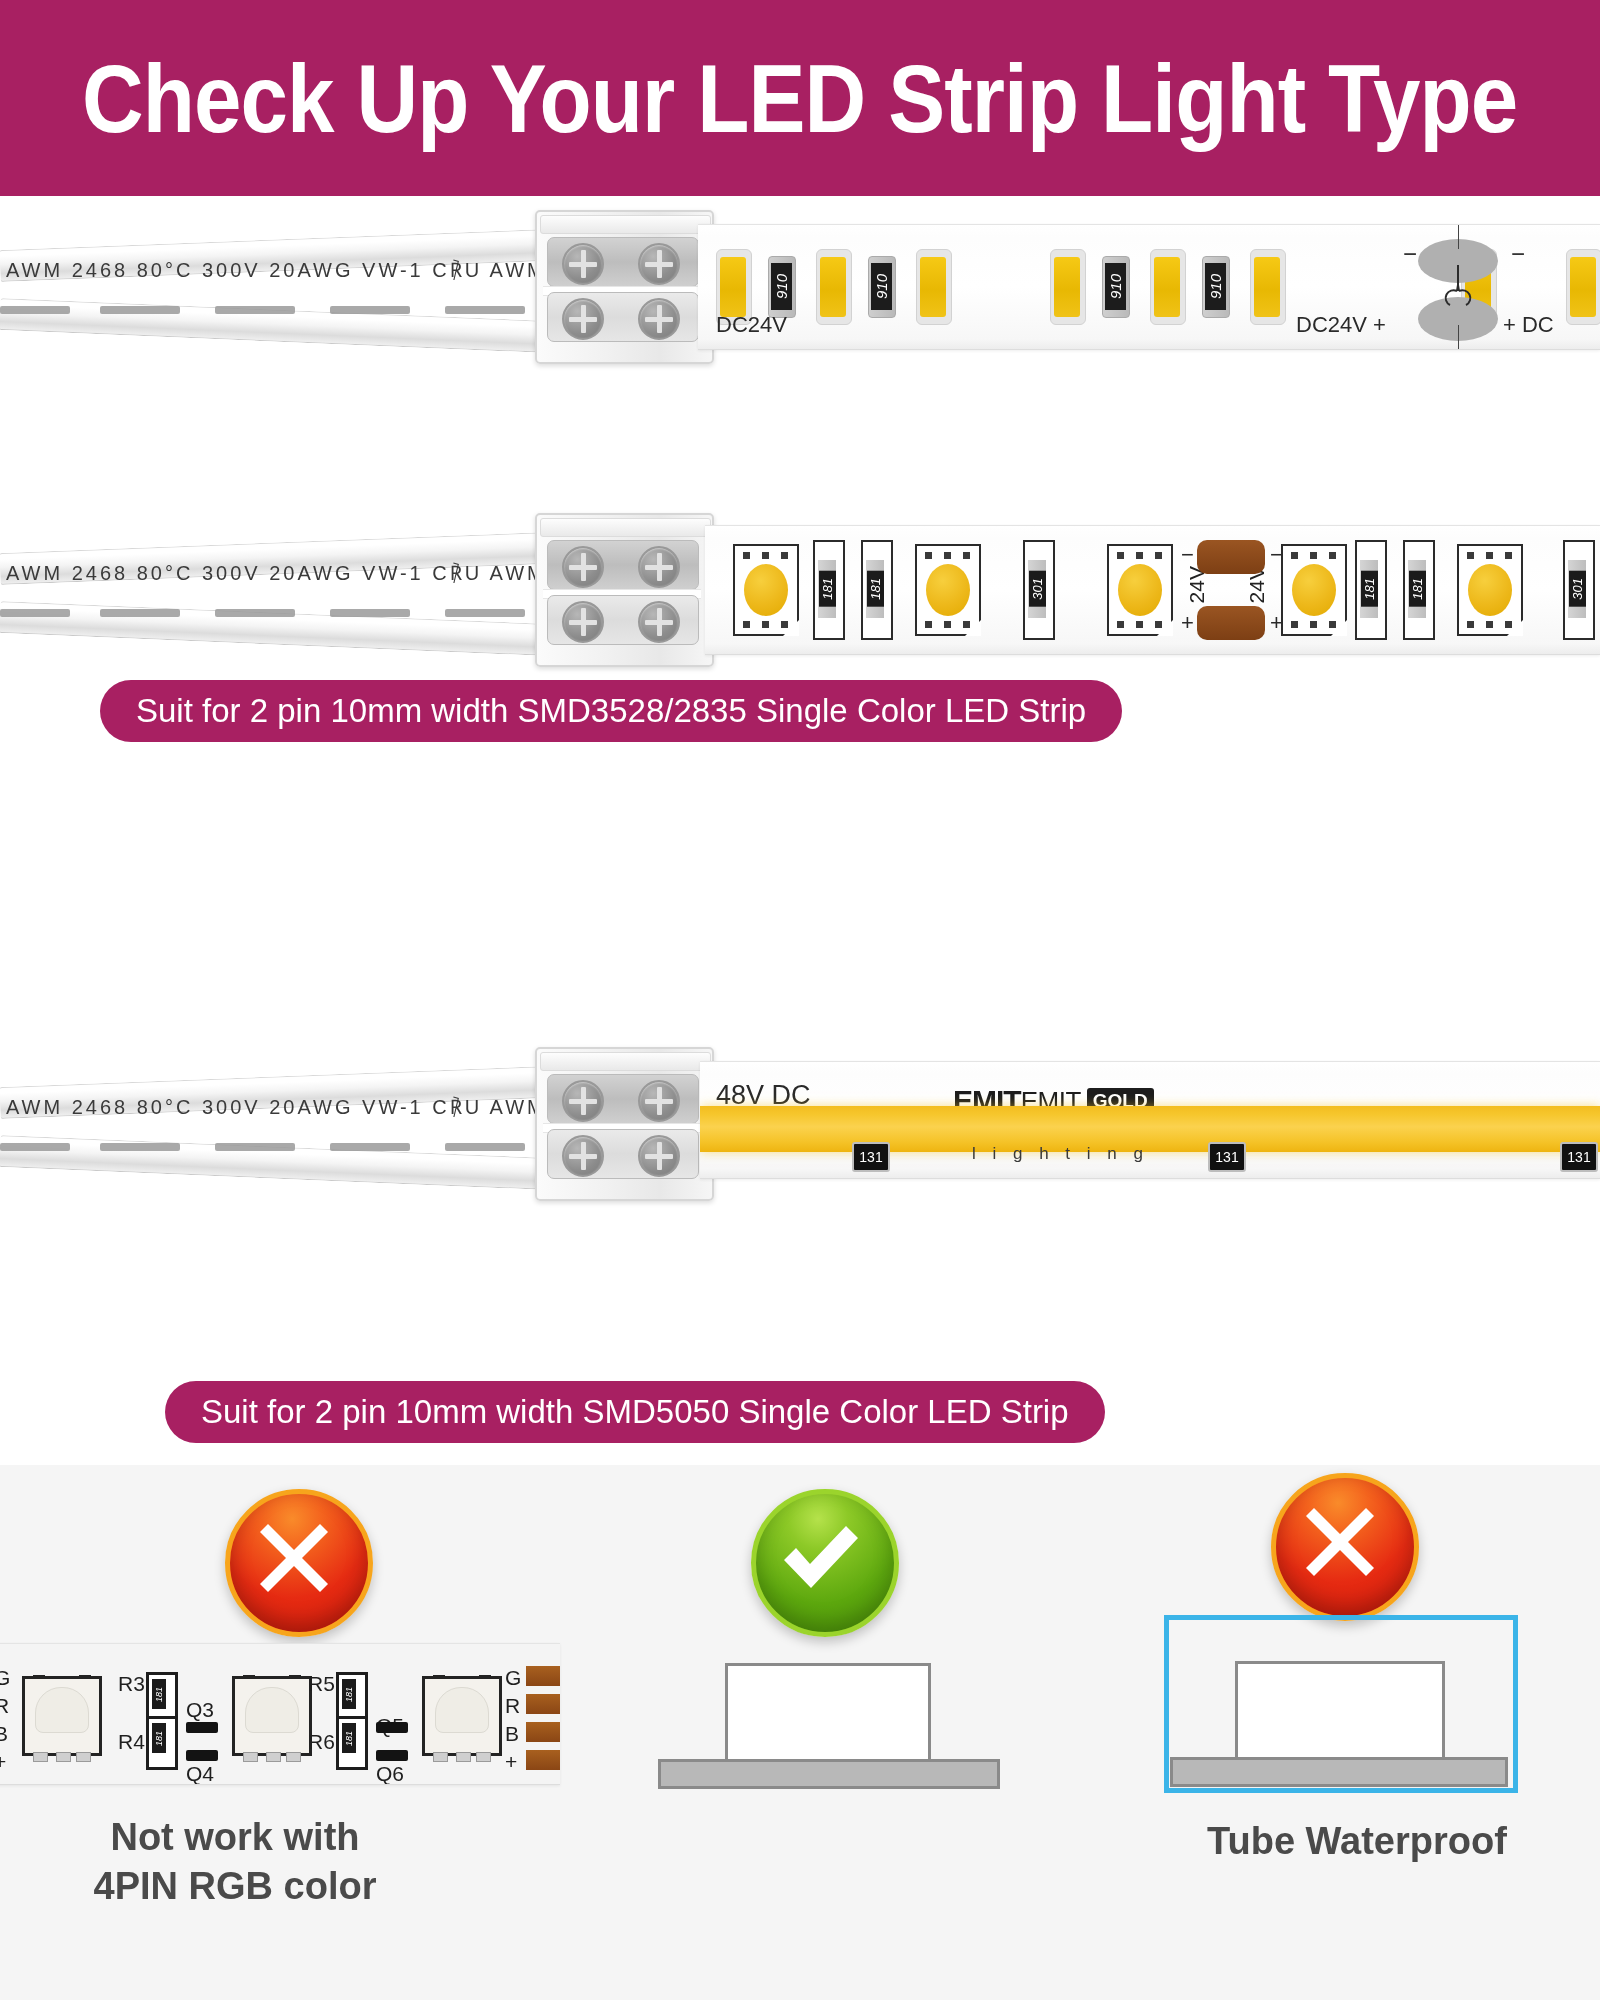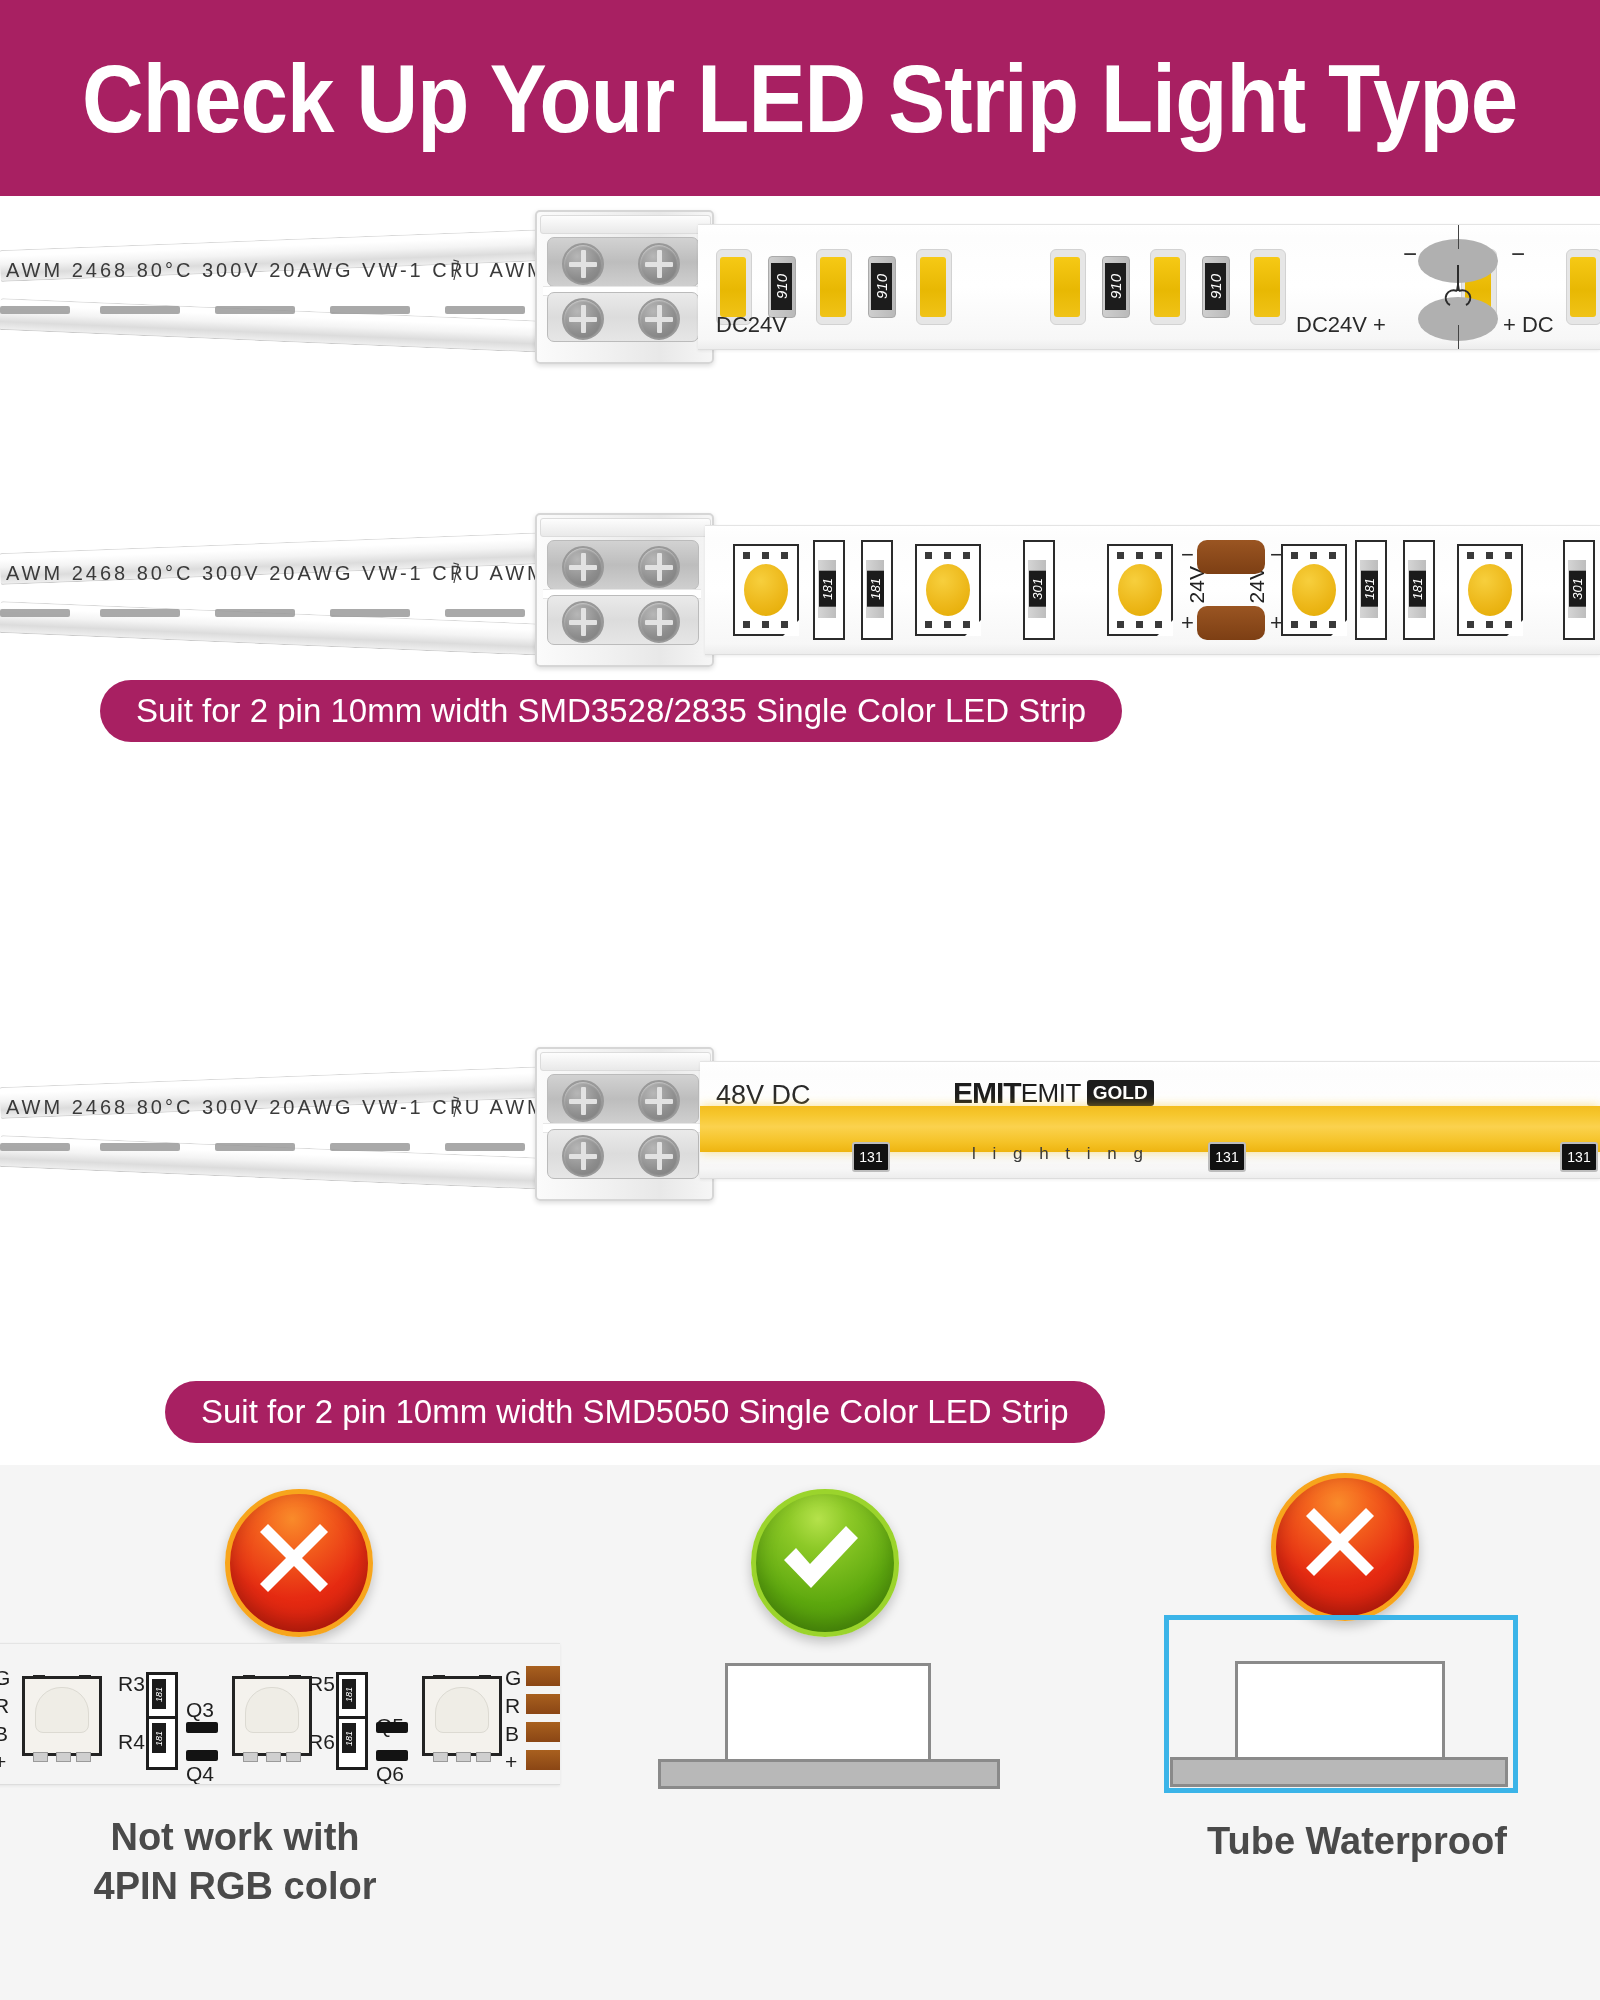--- a/index.html
+++ b/index.html
@@ -184,21 +184,21 @@
     position:absolute;height:46px;
     background:linear-gradient(to bottom,#f3bd20 0%,#f6c62c 18%,#fbd24e 45%,#f5c328 78%,#eeb410 100%);
     box-shadow:0 0 10px rgba(246,196,40,.55);
   }
   .res-cob{
     position:absolute;width:34px;height:26px;background:#111;border-radius:3px;
     border:2px solid #bdbdbd;display:flex;align-items:center;justify-content:center;
     color:#fff;font-size:14px;
   }
   .brand{
-    position:absolute;display:flex;align-items:center;white-space:nowrap;
+    position:absolute;display:flex;align-items:center;white-space:nowrap;margin-top:8px;
   }
   .brand .b1{font-weight:bold;font-size:30px;color:#1d1d1d;letter-spacing:-1px;}
   .brand .b2{font-size:26px;color:#1d1d1d;letter-spacing:-.5px;}
   .brand .b3{
     font-weight:bold;font-size:19px;color:#fff;background:#1d1d1d;
     padding:2px 6px;margin-left:6px;border-radius:3px;letter-spacing:0px;
   }
   .lighting{
     position:absolute;font-size:17px;color:#3a3a3a;letter-spacing:6px;
   }

